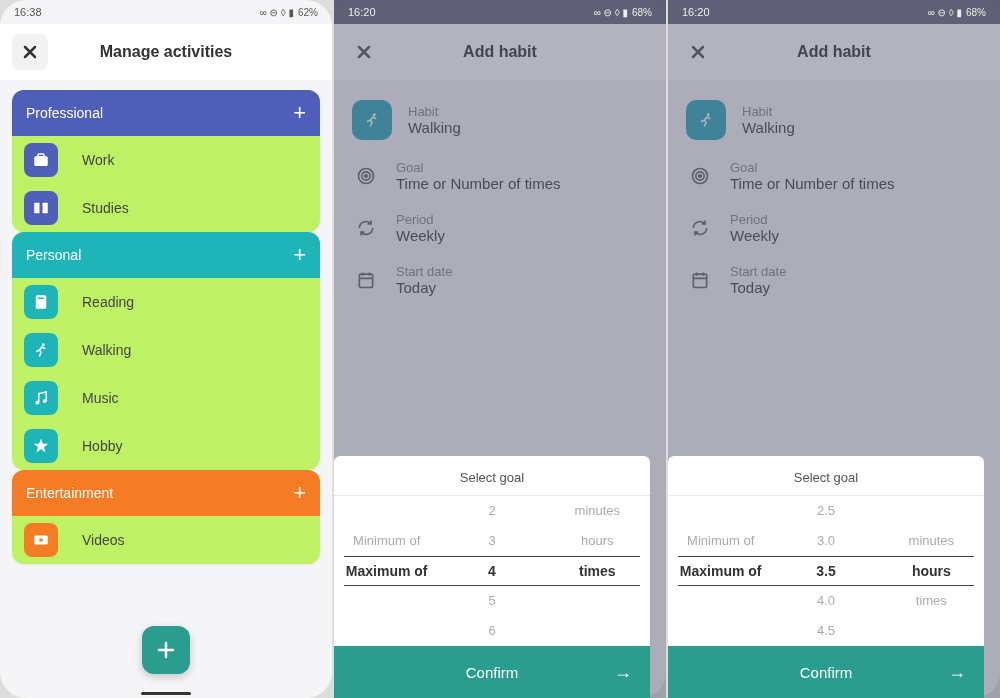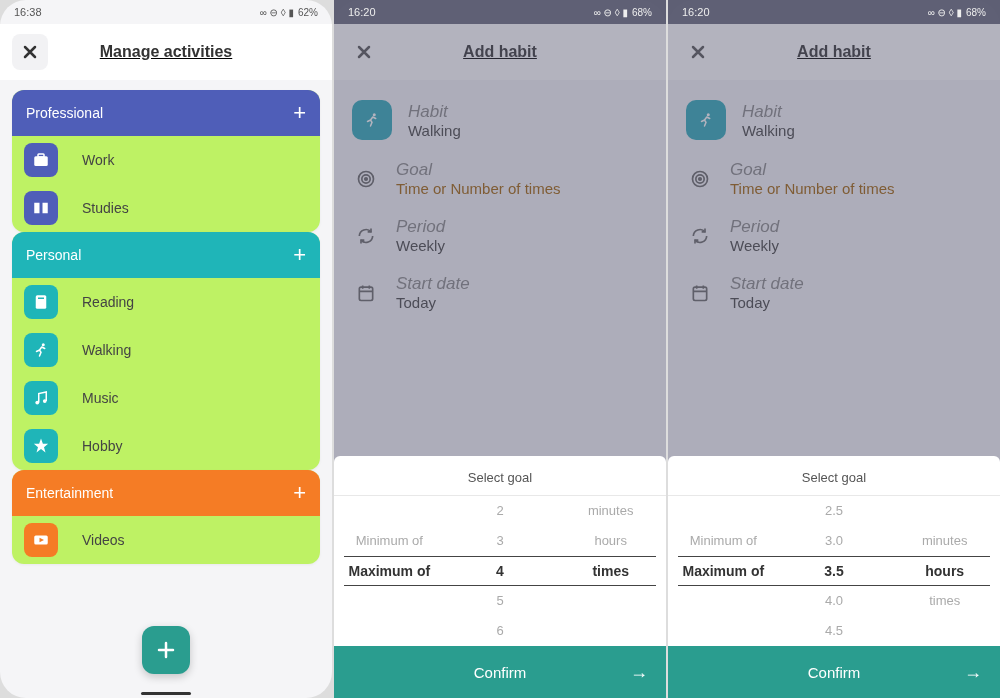--- a/index.html
+++ b/index.html
@@ -2,21 +2,21 @@
 <html><head>
 <meta charset="utf-8">
 <style>
 * { margin: 0; padding: 0; box-sizing: border-box; font-family: -apple-system, BlinkMacSystemFont, 'Segoe UI', sans-serif; }
 body { background: #ddd; display: flex; gap: 2px; padding: 0; width: 1000px; height: 698px; overflow: hidden; }
 .screen { width: 332px; height: 698px; background: #f5f5f7; position: relative; display: flex; flex-direction: column; border-radius: 26px; }
 .screen.dim { background: #f5f5f7; }
 .status-bar { height: 24px; display: flex; align-items: center; justify-content: space-between; padding: 0 14px; font-size: 11px; color: #555; }
 .status-bar.dim { background: rgba(86,87,110,0.95); color: #eee; gap: 24px; }
 .status-icons { display: flex; align-items: center; gap: 4px; font-size: 10px; }
-.app-header { height: 56px; display: flex; align-items: center; padding: 0 12px; background: #fff; text-decoration: underline; }
+.app-header { height: 56px; display: flex; align-items: center; padding: 0 12px; background: #fff; }
 .close-btn { width: 36px; height: 36px; border-radius: 8px; background: #f2f2f4; display: flex; align-items: center; justify-content: center; font-size: 18px; color: #333; cursor: pointer; }
 .close-btn.light { background: rgba(255,255,255,0.35); color: #555; }
 .app-title { flex: 1; text-align: center; font-size: 16px; font-weight: 600; color: #333; margin-left: -36px; }
 .content { flex: 1; padding: 10px 12px; overflow: hidden; position: relative; }
 .dim-overlay { position: absolute; top: 0; left: 0; right: 0; bottom: 0; background: rgba(86,87,110,0.45); z-index: 1; }
 .category-card { background: #bef264; border-radius: 12px; overflow: hidden; box-shadow: 0 1px 3px rgba(0,0,0,0.05); }
 .category-header { height: 46px; display: flex; align-items: center; justify-content: space-between; padding: 0 14px; color: #fff; font-size: 14px; font-weight: 500; }
 .cat-prof { background: #4f5eb8; }
 .cat-pers { background: #1fb5b8; }
 .cat-ent { background: #f57c25; }
@@ -27,24 +27,24 @@
 .ic-pers { background: #1fb5b8; }
 .ic-ent { background: #f57c25; }
 .act-label { font-size: 14px; color: #444; }
 .fab { position: absolute; bottom: 24px; left: 50%; transform: translateX(-50%); width: 48px; height: 48px; border-radius: 12px; background: #2a9d8f; color: #fff; display: flex; align-items: center; justify-content: center; font-size: 24px; box-shadow: 0 3px 8px rgba(0,0,0,0.2); z-index: 5; }
 .nav-handle { position: absolute; bottom: 3px; left: 50%; transform: translateX(-50%); width: 50px; height: 3px; background: #333; border-radius: 2px; }
 .habit-form { position: relative; z-index: 0; padding: 10px 12px; }
 .habit-row { display: flex; align-items: center; gap: 16px; padding: 10px 6px; }
 .habit-icoutline { width: 28px; height: 28px; display: flex; align-items: center; justify-content: center; color: #666; flex-shrink: 0; }
 .habit-ic-solid { width: 40px; height: 40px; border-radius: 10px; background: #2aa8b8; display: flex; align-items: center; justify-content: center; color: #fff; flex-shrink: 0; }
 .habit-labels { display: flex; flex-direction: column; }
-.habit-small { font-size: 17px; color: #888; font-style: italic; }
+.habit-small { font-size: 13px; color: #888; }
 .habit-big { font-size: 15px; color: #444; }
-.habit-placeholder { font-size: 15px; color: #a16207; }
-.sheet { position: absolute; bottom: 0; left: 0; right: 0; background: #fff; z-index: 3; border-top-left-radius: 6px; border-top-right-radius: 6px; display: flex; flex-direction: column; }
+.habit-placeholder { font-size: 15px; color: #404040; }
+.sheet { position: absolute; bottom: 0; left: 0; right: 16px; background: #fff; z-index: 3; border-top-left-radius: 6px; border-top-right-radius: 6px; display: flex; flex-direction: column; }
 .sheet-title { text-align: center; font-size: 13px; color: #555; padding: 14px 0 10px; font-weight: 500; }
 .sheet-divider { height: 1px; background: #e8e8e8; }
 .picker { display: flex; height: 150px; position: relative; }
 .picker-col { flex: 1; display: flex; flex-direction: column; align-items: center; justify-content: center; position: relative; overflow: hidden; }
 .picker-item { height: 30px; line-height: 30px; font-size: 13px; color: #aaa; }
 .picker-item.sel { font-size: 14px; font-weight: 700; color: #333; }
 .picker-lines { position: absolute; left: 10px; right: 10px; top: 50%; transform: translateY(-50%); height: 30px; border-top: 1px solid #444; border-bottom: 1px solid #444; pointer-events: none; }
 .confirm-btn { height: 52px; background: #2a9d8f; color: #fff; display: flex; align-items: center; justify-content: center; font-size: 15px; font-weight: 500; position: relative; }
 .confirm-arrow { position: absolute; right: 18px; font-size: 18px; }
 svg { display: block; }

